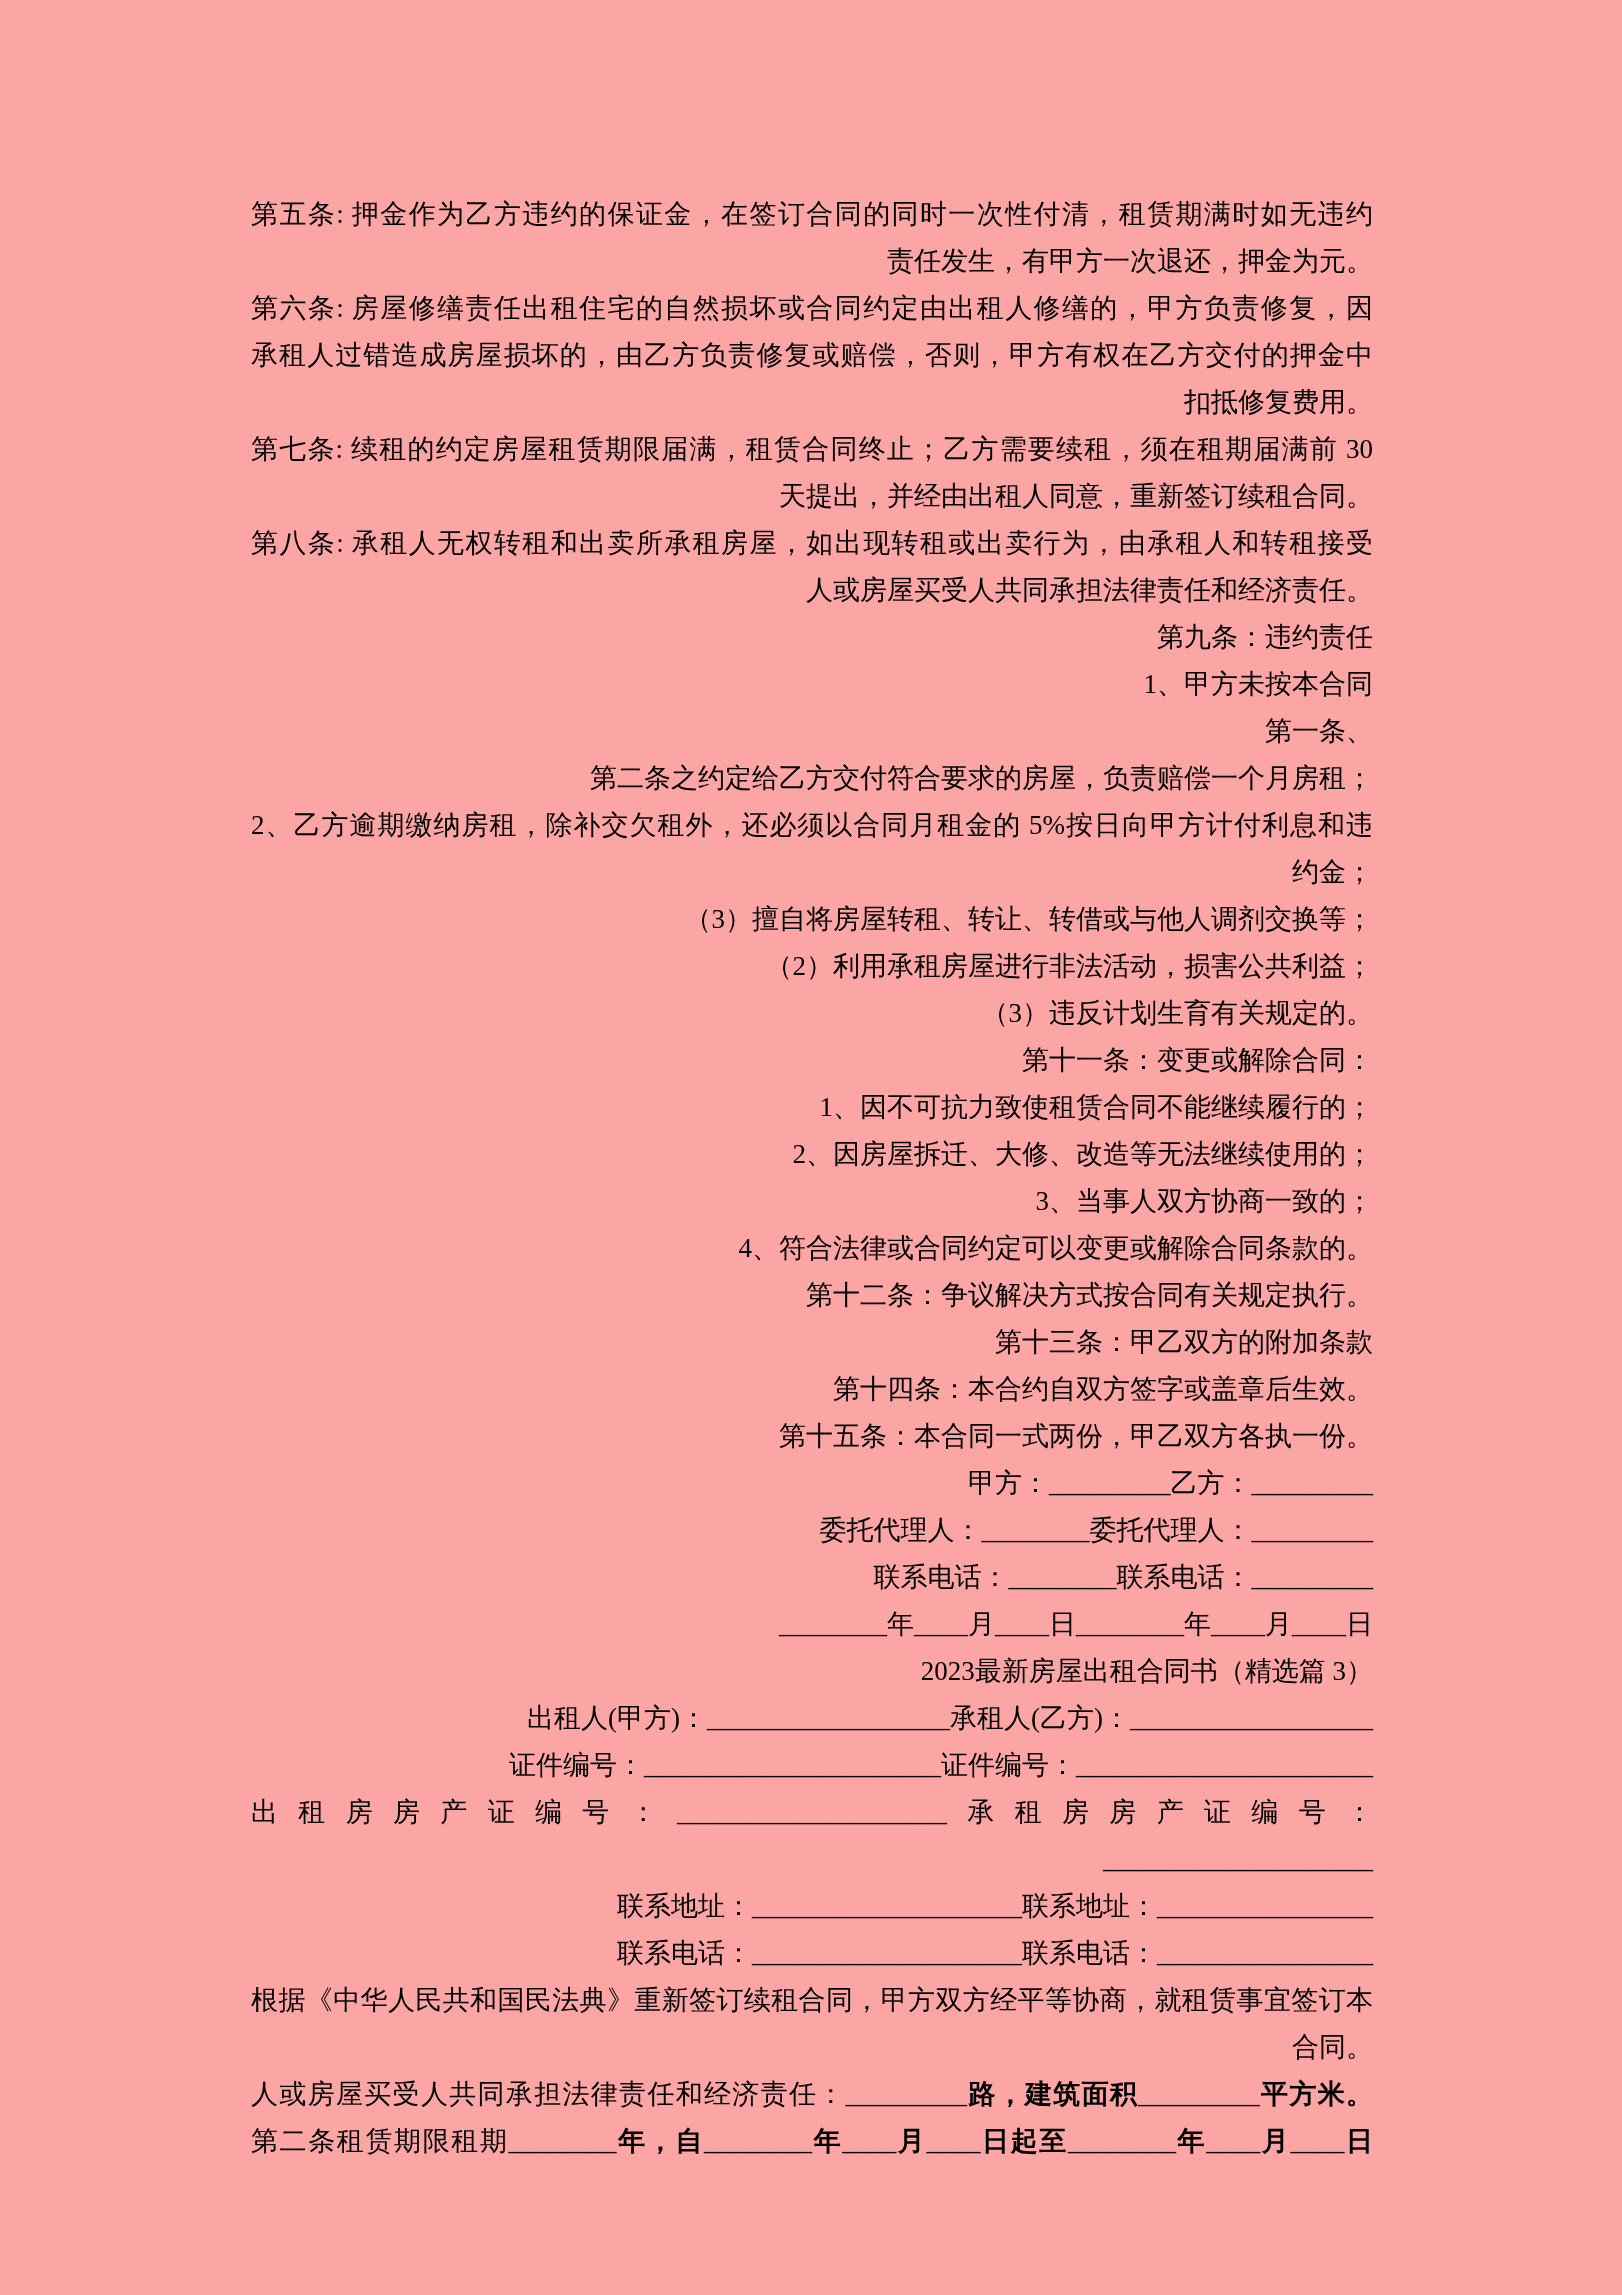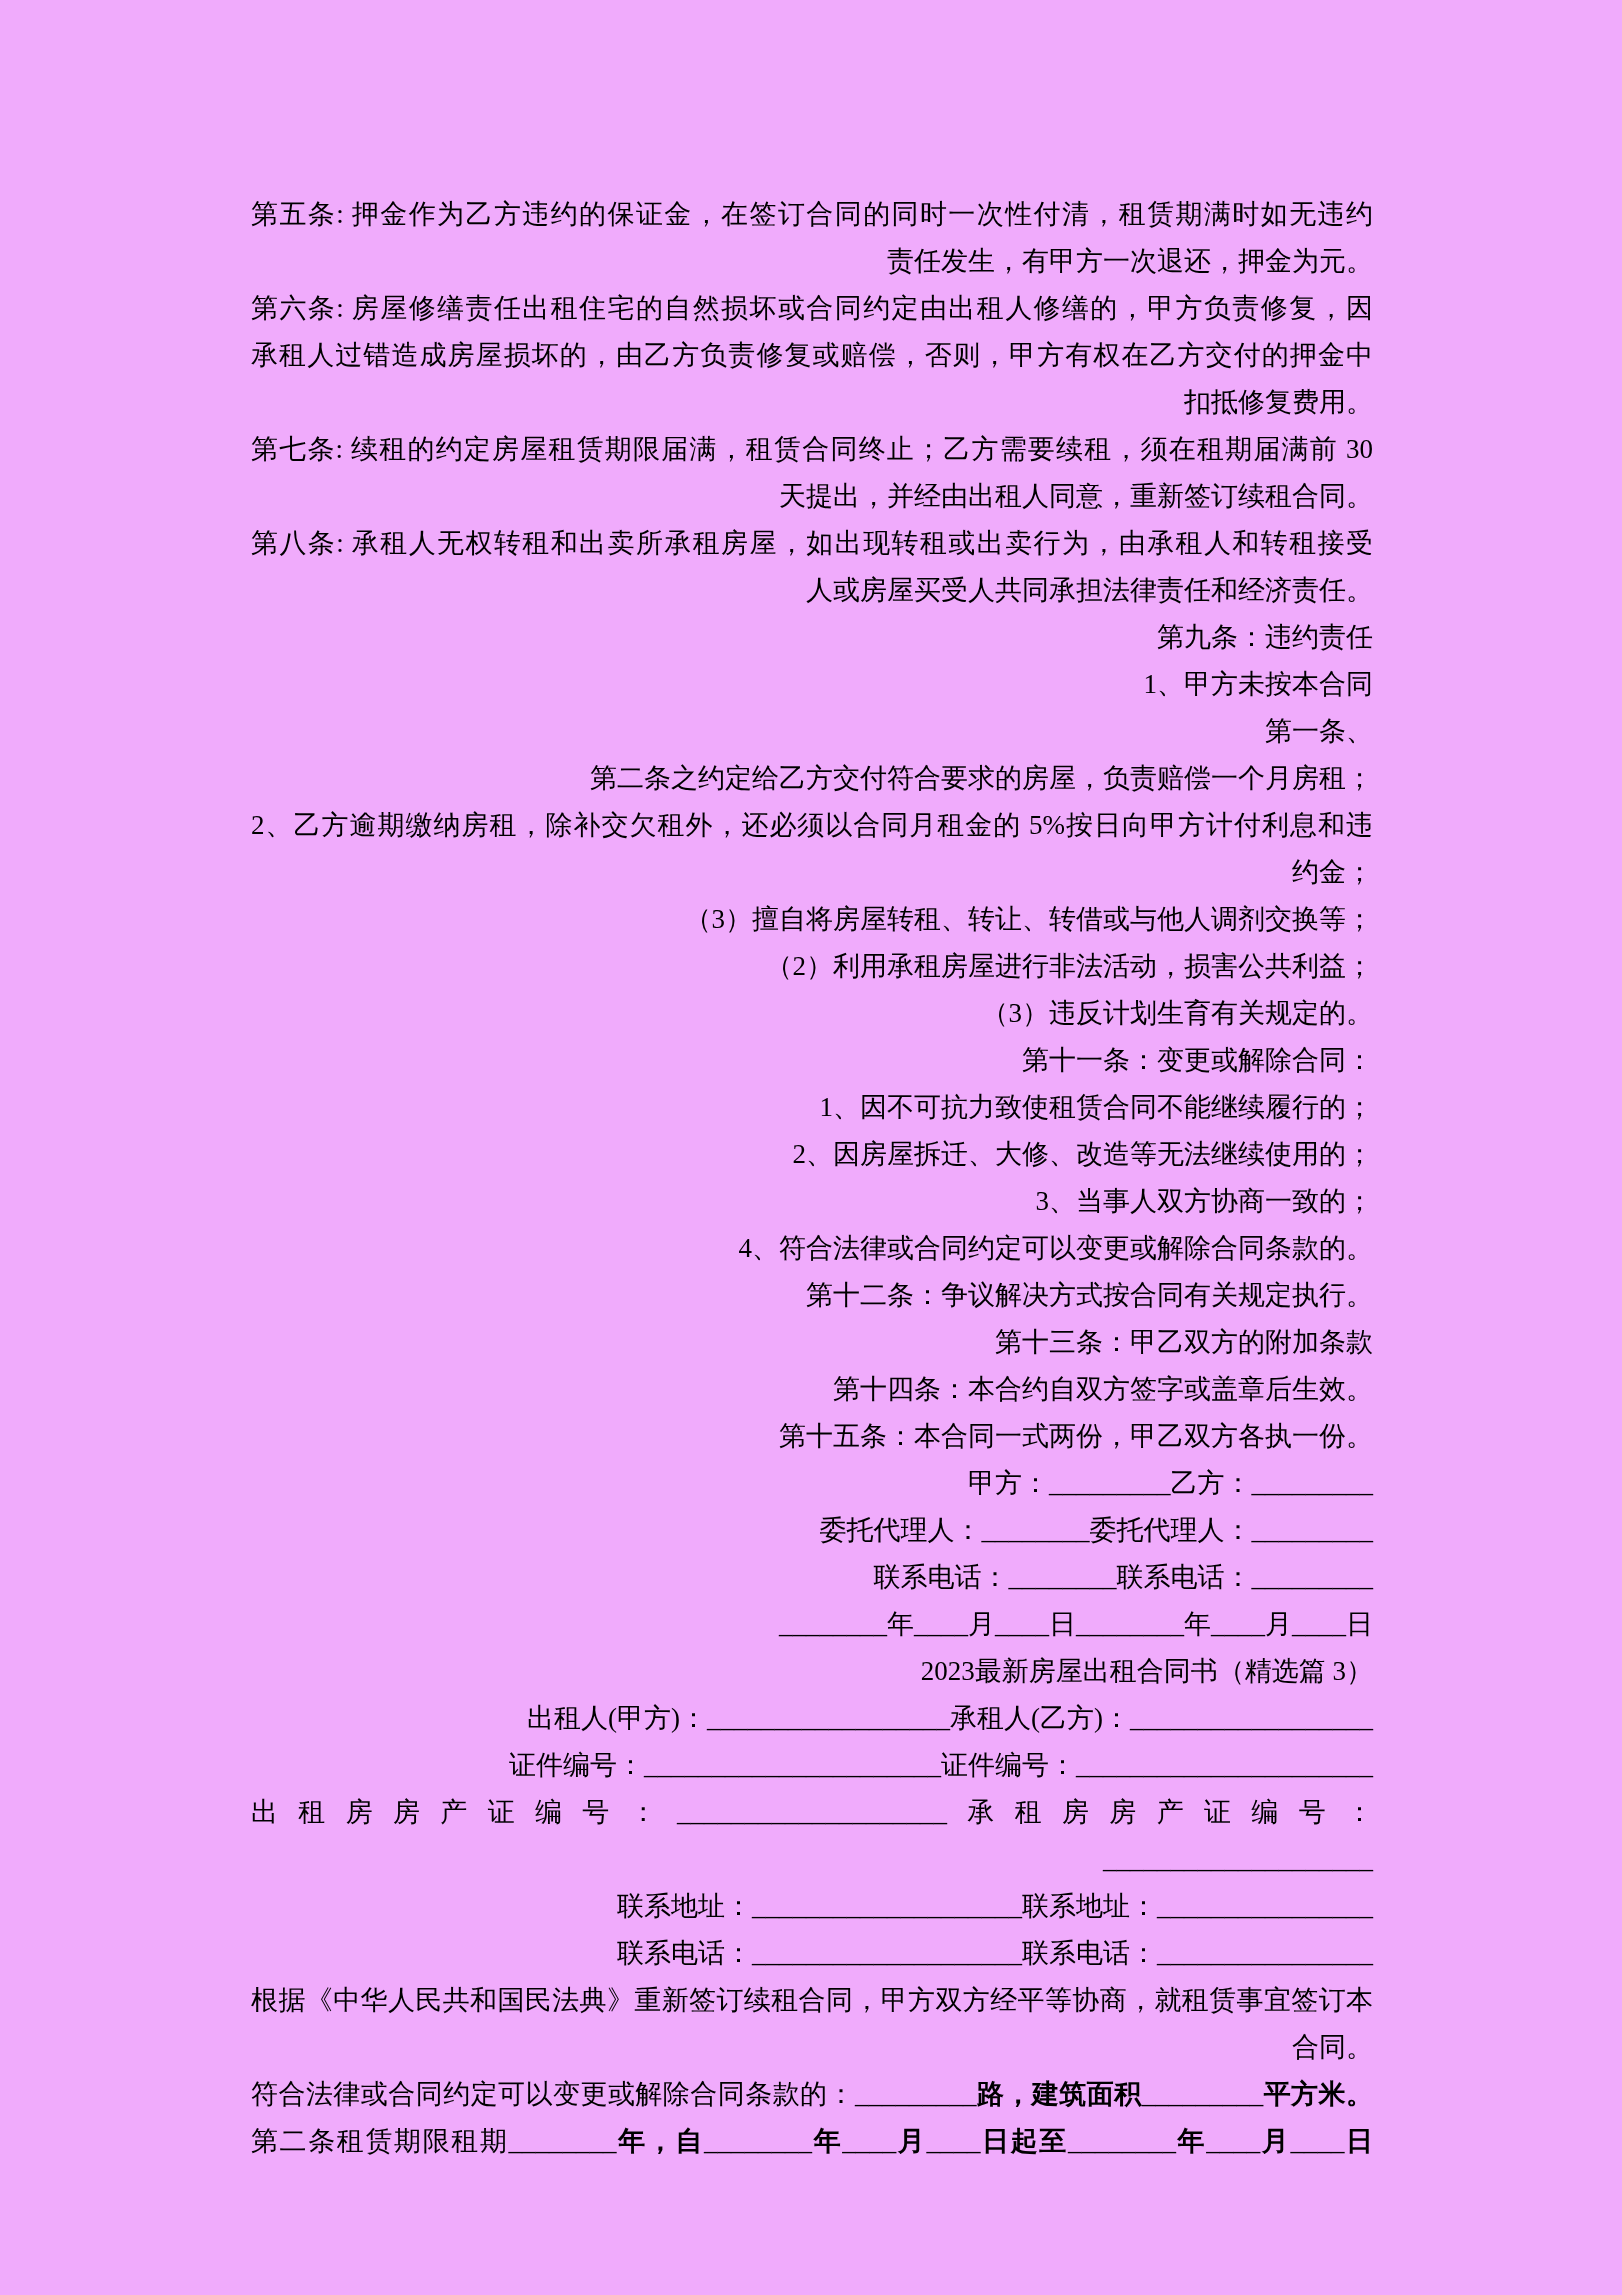--- a/index.html
+++ b/index.html
@@ -8,21 +8,21 @@
     width: 1623px;
     height: 2295px;
     background: #fbfbf9;
     overflow: hidden;
   }
   .doc {
     box-sizing: border-box;
     width: 1623px;
     height: 2295px;
     padding: 191px 249px 0 251px;
-    background: #f0abfc;
+    background: #fca5a5;
   }
   .doc-lines {
     font-family: "Liberation Serif", "DejaVu Serif", serif;
     font-size: 27px;
     line-height: 47px;
     color: #000;
     width: 1122px;
   }
   .line {
     min-height: 47px;
@@ -78,17 +78,17 @@
       <div class="line indent"><span>________年____月____日________年____月____日</span></div>
       <div class="line"><span>2023最新房屋出租合同书（精选篇 3）</span></div>
       <div class="line"><span>出租人(甲方)：__________________承租人(乙方)：__________________</span></div>
       <div class="line"><span>证件编号：______________________证件编号：______________________</span></div>
       <div class="line fill"><span>出租房房产证编号：____________________承租房房产证编号：</span></div>
       <div class="line"><span>____________________</span></div>
       <div class="line"><span>联系地址：____________________联系地址：________________</span></div>
       <div class="line"><span>联系电话：____________________联系电话：________________</span></div>
       <div class="line fill"><span>根据《中华人民共和国民法典》重新签订续租合同，甲方双方经平等协商，就租赁事宜签订本</span></div>
       <div class="line"><span>合同。</span></div>
-      <div class="line fill"><span>符合法律或合同约定可以变更或解除合同条款的：_________</span><span class="bold">路，建筑面积</span><span>_________</span><span class="bold">平方米。</span></div>
+      <div class="line fill"><span>人或房屋买受人共同承担法律责任和经济责任：_________</span><span class="bold">路，建筑面积</span><span>_________</span><span class="bold">平方米。</span></div>
       <div class="line fill"><span>第二条租赁期限租期________</span><span class="bold">年，自</span><span>________</span><span class="bold">年</span><span>____</span><span class="bold">月</span><span>____</span><span class="bold">日起至</span><span>________</span><span class="bold">年</span><span>____</span><span class="bold">月</span><span>____</span><span class="bold">日</span></div>
     </div>
 </div>
 
 
 </body></html>

